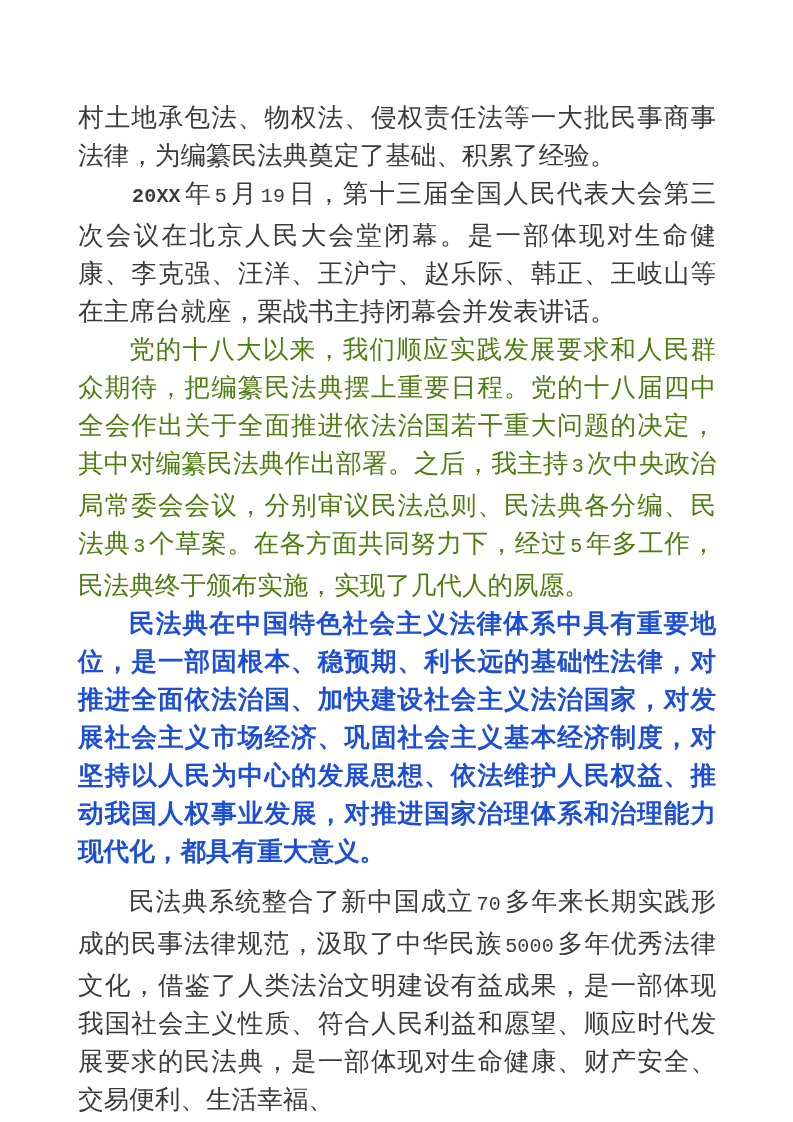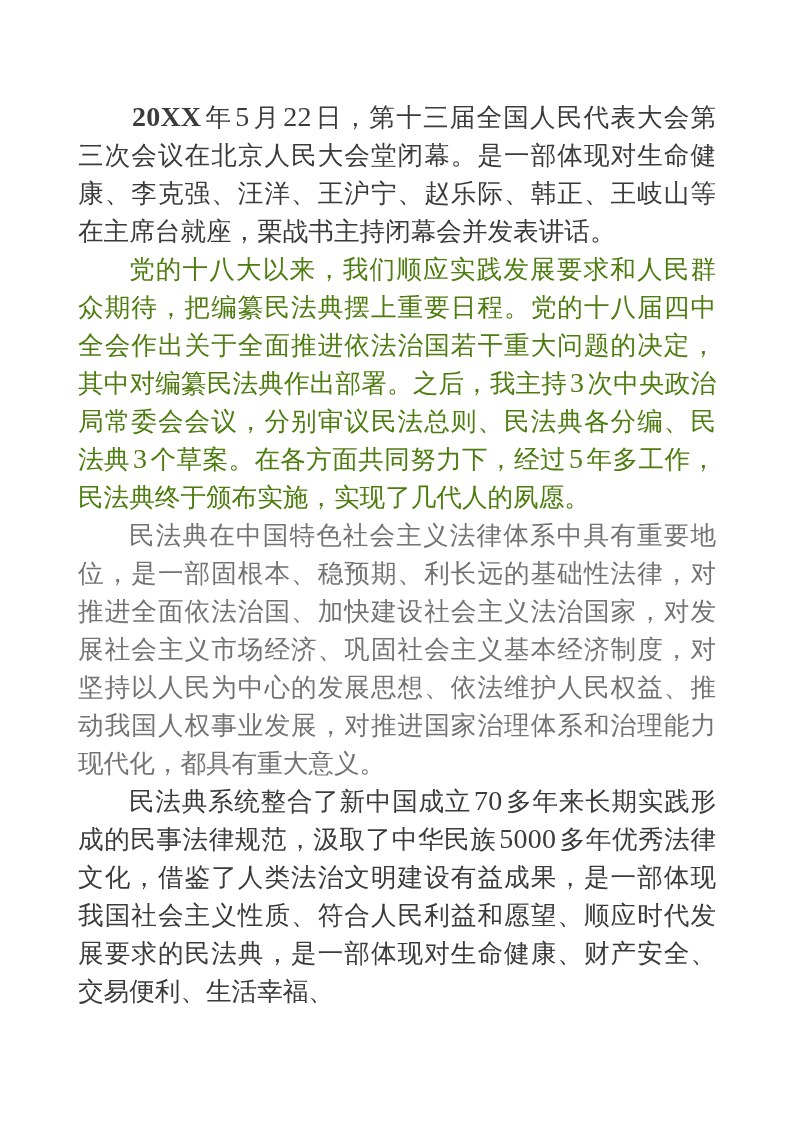--- a/index.html
+++ b/index.html
@@ -45,33 +45,34 @@
     font-weight: 400;
     -webkit-font-smoothing: antialiased;
   }
 
   .para.indent {
     text-indent: 51px;
   }
 
   
   .lat {
-    font-family: Liberation Serif, serif;
-    font-size: 28px;
+    font-family: Liberation Mono, monospace;
+    font-size: 20px;
     padding: 0 3px;
     letter-spacing: 0.2px;
   }
   .lat.bold {
     font-weight: 700;
   }
 </style>
 </head>
 <body>
 
 <div id="page" style="background: rgb(255, 255, 255);">
   <div id="doc-body">
 
-      <p class="para indent" style="color: rgb(59, 59, 59);"><span class="lat bold">20XX</span><span>年</span><span class="lat">5</span><span>月</span><span class="lat">22</span><span>日，第十三届全国人民代表大会第三次会议在北京人民大会堂闭幕。是一部体现对生命健康、李克强、汪洋、王沪宁、赵乐际、韩正、王岐山等在主席台就座，栗战书主持闭幕会并发表讲话。</span></p>
+  <p class="para" style="color: rgb(59, 59, 59);"><span>村土地承包法、物权法、侵权责任法等一大批民事商事法律，为编纂民法典奠定了基础、积累了经验。</span></p>
+      <p class="para indent" style="color: rgb(59, 59, 59);"><span class="lat bold">20XX</span><span>年</span><span class="lat">5</span><span>月</span><span class="lat">19</span><span>日，第十三届全国人民代表大会第三次会议在北京人民大会堂闭幕。是一部体现对生命健康、李克强、汪洋、王沪宁、赵乐际、韩正、王岐山等在主席台就座，栗战书主持闭幕会并发表讲话。</span></p>
       <p class="para indent" style="color: #4d7c0f;"><span>党的十八大以来，我们顺应实践发展要求和人民群众期待，把编纂民法典摆上重要日程。党的十八届四中全会作出关于全面推进依法治国若干重大问题的决定，其中对编纂民法典作出部署。之后，我主持</span><span class="lat">3</span><span>次中央政治局常委会会议，分别审议民法总则、民法典各分编、民法典</span><span class="lat">3</span><span>个草案。在各方面共同努力下，经过</span><span class="lat">5</span><span>年多工作，民法典终于颁布实施，实现了几代人的夙愿。</span></p>
-      <p class="para indent" style="color: #737373;"><span>民法典在中国特色社会主义法律体系中具有重要地位，是一部固根本、稳预期、利长远的基础性法律，对推进全面依法治国、加快建设社会主义法治国家，对发展社会主义市场经济、巩固社会主义基本经济制度，对坚持以人民为中心的发展思想、依法维护人民权益、推动我国人权事业发展，对推进国家治理体系和治理能力现代化，都具有重大意义。</span></p>
-      <p class="para indent" style="color: rgb(59, 59, 59);"><span>民法典系统整合了新中国成立</span><span class="lat">70</span><span>多年来长期实践形成的民事法律规范，汲取了中华民族</span><span class="lat">5000</span><span>多年优秀法律文化，借鉴了人类法治文明建设有益成果，是一部体现我国社会主义性质、符合人民利益和愿望、顺应时代发展要求的民法典，是一部体现对生命健康、财产安全、交易便利、生活幸福、</span></p>
+      <p class="para indent" style="color: #1d4ed8; font-weight: bold;"><span>民法典在中国特色社会主义法律体系中具有重要地位，是一部固根本、稳预期、利长远的基础性法律，对推进全面依法治国、加快建设社会主义法治国家，对发展社会主义市场经济、巩固社会主义基本经济制度，对坚持以人民为中心的发展思想、依法维护人民权益、推动我国人权事业发展，对推进国家治理体系和治理能力现代化，都具有重大意义。</span></p>
+      <p class="para indent" style="color: rgb(59, 59, 59); margin-top: 12px;"><span>民法典系统整合了新中国成立</span><span class="lat">70</span><span>多年来长期实践形成的民事法律规范，汲取了中华民族</span><span class="lat">5000</span><span>多年优秀法律文化，借鉴了人类法治文明建设有益成果，是一部体现我国社会主义性质、符合人民利益和愿望、顺应时代发展要求的民法典，是一部体现对生命健康、财产安全、交易便利、生活幸福、</span></p>
     </div>
 </div>
 
 </body></html>

